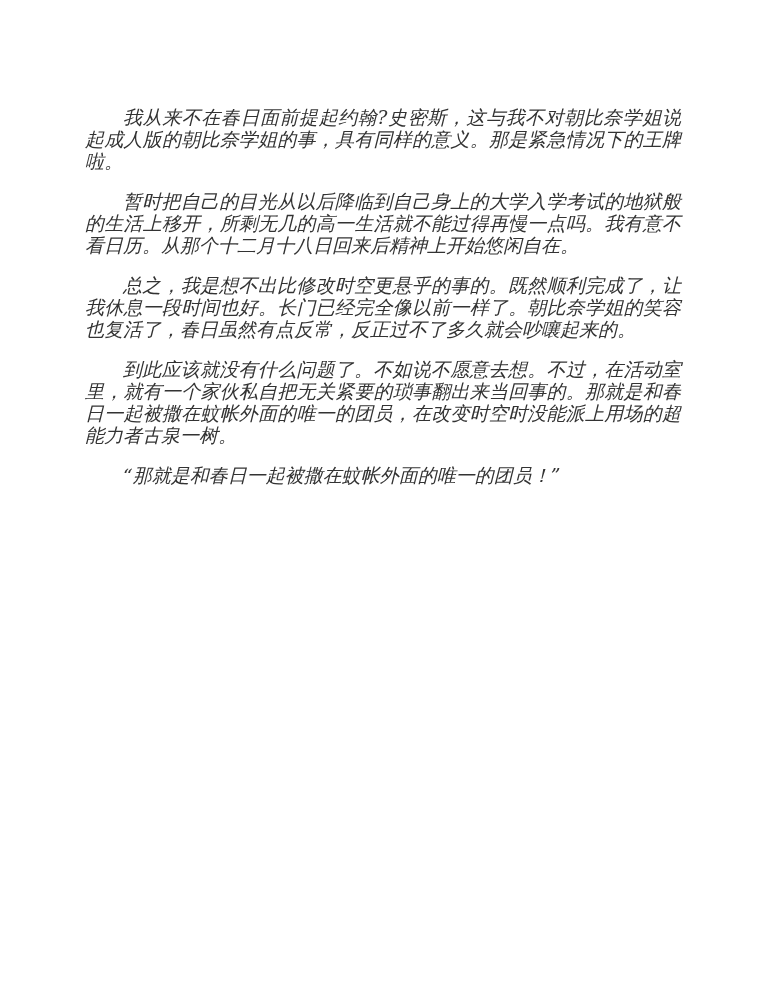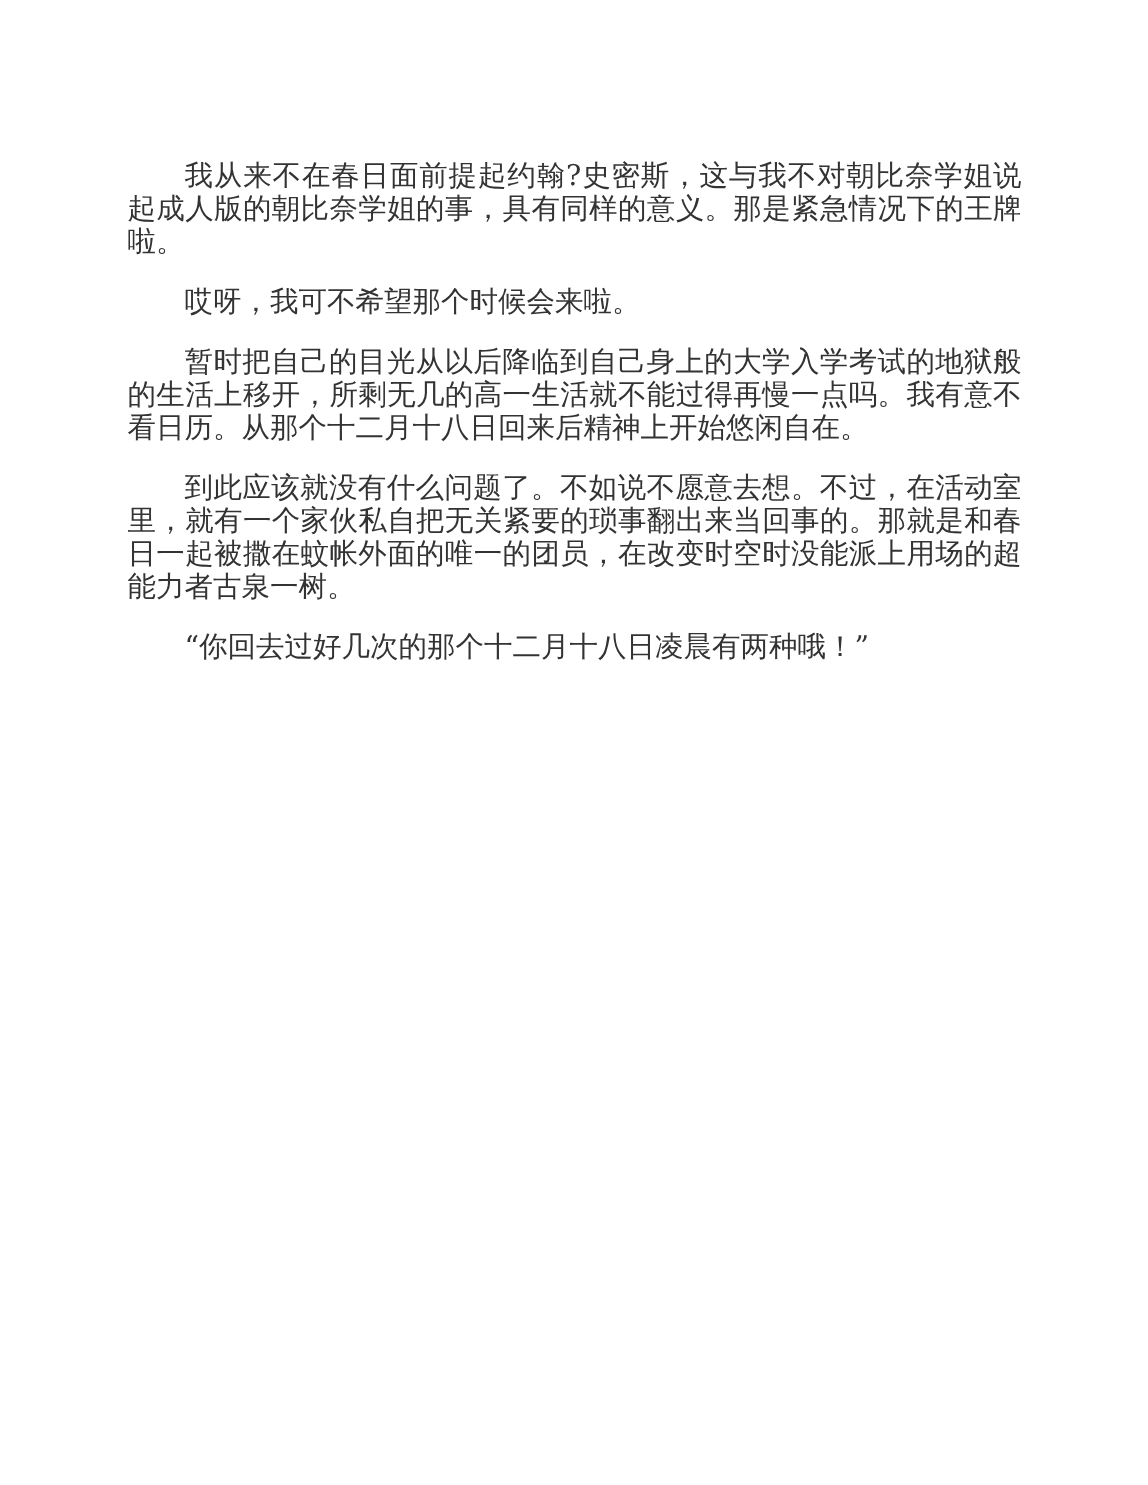--- a/index.html
+++ b/index.html
@@ -17,35 +17,36 @@
   .text-block {
     position: absolute;
     left: 85px;
     top: 106px;
     width: 596px;
     font-family: "DejaVu Serif", "Liberation Serif", serif;
     font-size: 19px;
     line-height: 22px;
     color: #333333;
     text-align: justify;
+    font-style: italic;
   }
   .text-block p.para {
     margin: 0 0 18px 0;
     padding: 0;
     text-indent: 2em;
     word-break: break-all;
   }
   .text-block p.para:last-child {
     margin-bottom: 0;
   }
 </style>
 </head>
 <body>
 
 <div class="page">
   <div class="text-block">
       <p class="para">我从来不在春日面前提起约翰?史密斯，这与我不对朝比奈学姐说起成人版的朝比奈学姐的事，具有同样的意义。那是紧急情况下的王牌啦。</p>
-      <p class="para">哎呀，我可不希望那个时候会来啦。</p>
       <p class="para">暂时把自己的目光从以后降临到自己身上的大学入学考试的地狱般的生活上移开，所剩无几的高一生活就不能过得再慢一点吗。我有意不看日历。从那个十二月十八日回来后精神上开始悠闲自在。</p>
+      <p class="para">总之，我是想不出比修改时空更悬乎的事的。既然顺利完成了，让我休息一段时间也好。长门已经完全像以前一样了。朝比奈学姐的笑容也复活了，春日虽然有点反常，反正过不了多久就会吵嚷起来的。</p>
       <p class="para">到此应该就没有什么问题了。不如说不愿意去想。不过，在活动室里，就有一个家伙私自把无关紧要的琐事翻出来当回事的。那就是和春日一起被撒在蚊帐外面的唯一的团员，在改变时空时没能派上用场的超能力者古泉一树。</p>
-      <p class="para">“你回去过好几次的那个十二月十八日凌晨有两种哦！”</p>
+      <p class="para">“那就是和春日一起被撒在蚊帐外面的唯一的团员！”</p>
     </div>
 </div>
 
 </body></html>

